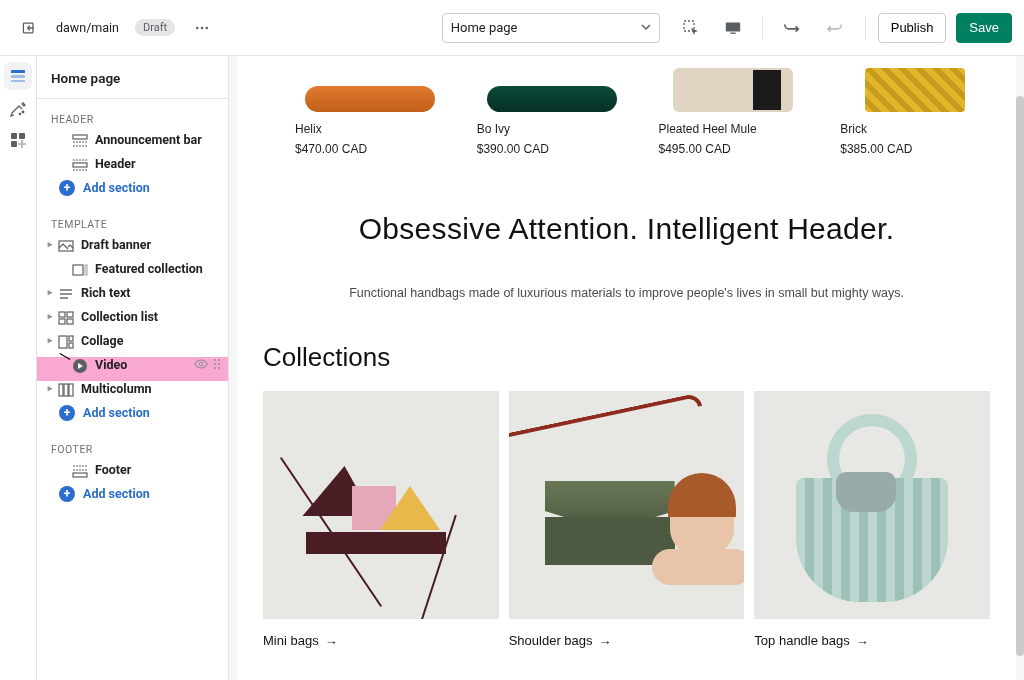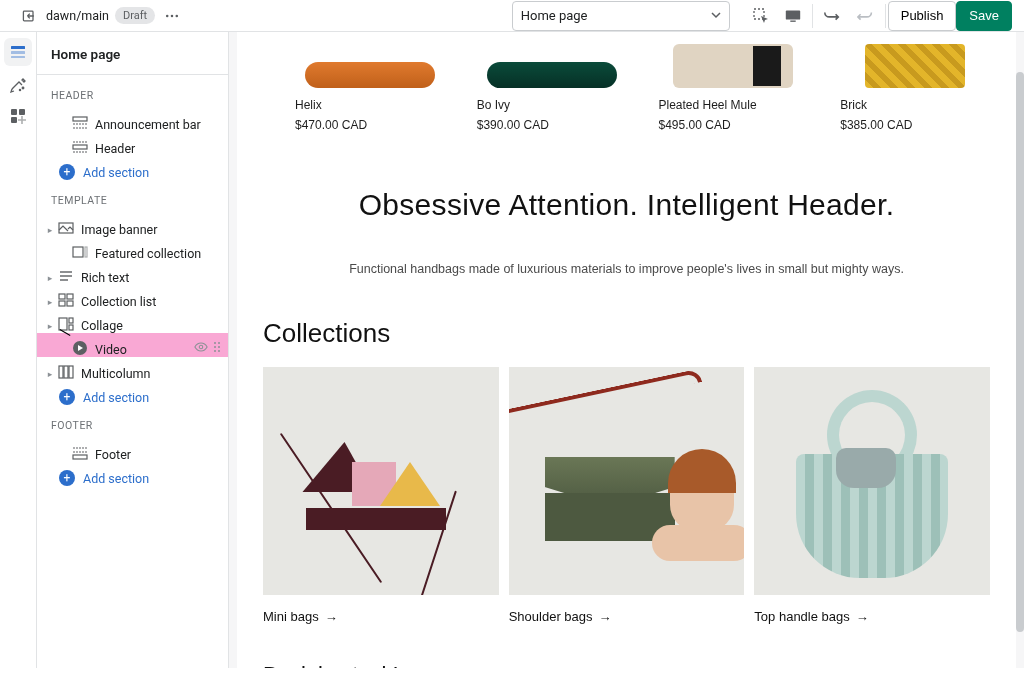--- a/index.html
+++ b/index.html
@@ -1,18 +1,18 @@
 <!DOCTYPE html>
 <html><head>
 <meta charset="utf-8">
 <style>
   * { box-sizing: border-box; margin: 0; padding: 0; }
   body { font-family: -apple-system, BlinkMacSystemFont, "Segoe UI", Roboto, Helvetica, Arial, sans-serif; font-size: 13px; color: #202223; background: #fff; width: 1024px; height: 680px; overflow: hidden; }
   
-  .topbar { display: flex; align-items: center; height: 32px; border-bottom: 1px solid #e1e3e5; padding: 0 12px; }
+  .topbar { display: flex; align-items: center; height: 56px; border-bottom: 1px solid #e1e3e5; padding: 0 12px; gap: 10px; }
   .topbar .exit svg { width:16px; height:16px; display:block; }
   .bread { font-size: 12.5px; color: #202223; }
   .badge { font-size: 11px; background:#e4e5e7; border-radius:10px; padding:2px 8px; color:#5c5f62; margin-left:6px;}
   .dots svg { width:16px; height:16px; }
   .template-select { margin-left:auto; display:flex; align-items:center; border:1px solid #c9cccf; border-radius:4px; height:30px; padding:0 8px; width:218px; background:#fff; cursor:pointer;}
   .template-select .label{font-size:13px;}
   .template-select .chev{margin-left:auto;}
   .dashed-sel { margin-left:8px; width:30px; height:30px; border-radius:4px; display:flex; align-items:center; justify-content:center; background:#fff; cursor:pointer;}
   .iconbtn { width:34px; height:30px; display:flex; align-items:center; justify-content:center; border-radius:4px; color:#5c5f62; cursor:pointer;}
   .iconbtn.disabled{ color:#babec3; cursor:default;}
@@ -21,21 +21,21 @@
   .btn.primary { background:#008060; border-color:#008060; color:#fff; font-weight:500;}
   
   .main { display:flex; height:636px; }
   .rail { width:37px; border-right:1px solid #e1e3e5; display:flex; flex-direction:column; align-items:center; padding-top:6px; gap:4px;}
   .rail .ritem{ width:28px; height:28px; display:flex; align-items:center; justify-content:center; border-radius:6px; color:#5c5f62; cursor:pointer;}
   .rail .ritem.active{ background:#f1f2f3; color:#2c6ecb;}
   
   .sidebar { width:192px; border-right:1px solid #e1e3e5; overflow-y:auto; background:#fff;}
   .page-title { font-weight:600; font-size:13.5px; padding:14px 14px 12px 14px; border-bottom:1px solid #e1e3e5;}
   .group-title { font-size:10.5px; letter-spacing:0.5px; color:#6d7175; padding:14px 14px 6px 14px; text-transform:uppercase;}
-  .tree-row { display:flex; align-items:flex-end; height:24px; padding:0 6px 0 6px; font-size:12.5px; color:#202223; cursor:pointer; position:relative;}
+  .tree-row { display:flex; align-items:flex-start; height:24px; padding:0 6px 0 6px; font-size:12.5px; color:#202223; cursor:pointer; position:relative;font-weight:bold;}
   .tree-row.selected{ background:#f9a8d4;}
   .tree-row .caret{ width:14px; height:14px; display:flex; align-items:center; justify-content:center; color:#8c9196; font-size:9px;}
   .tree-row .caret.hidden{visibility:hidden;}
   .tree-row .icon{ width:18px; height:18px; display:flex; align-items:center; justify-content:center; margin-right:6px; color:#5c5f62;}
   .tree-row .icon svg{width:16px;height:16px;}
   .tree-row .actions{ margin-left:auto; display:flex; align-items:center; gap:4px; color:#8c9196;}
   .tree-row.level0{padding-left:6px;}
   .tree-row.level1{padding-left:20px;}
   .tree-row.add {color:#2c6ecb;}
   .tree-row.add .plus{width:16px;height:16px;background:#2c6ecb;border-radius:50%;color:#fff;display:flex;align-items:center;justify-content:center;font-size:12px;line-height:1;margin-right:8px;margin-left:2px;}
@@ -207,21 +207,21 @@
 
     <div class="group-title">Template</div>
     <div class="tree-row level0">
       <span class="caret">▸</span>
       <span class="icon">
           <svg viewBox="0 0 16 16" fill="none" stroke="currentColor" stroke-width="1.2">
             <rect x="1" y="3" width="14" height="10"></rect>
             <path d="M1 10l4-4 5 5M10 9l2-2 3 3"></path>
           </svg>
         </span>
-      <span>Image banner</span>
+      <span>Draft banner</span>
     </div>
     <div class="tree-row level1">
       <span class="caret hidden">▸</span>
       <span class="icon">
           <svg viewBox="0 0 16 16" fill="none" stroke="currentColor" stroke-width="1.2">
             <rect x="1" y="3" width="10" height="10"></rect>
             <rect x="13" y="3" width="2" height="10" opacity="0.5"></rect>
           </svg>
         </span>
       <span>Featured collection</span>

